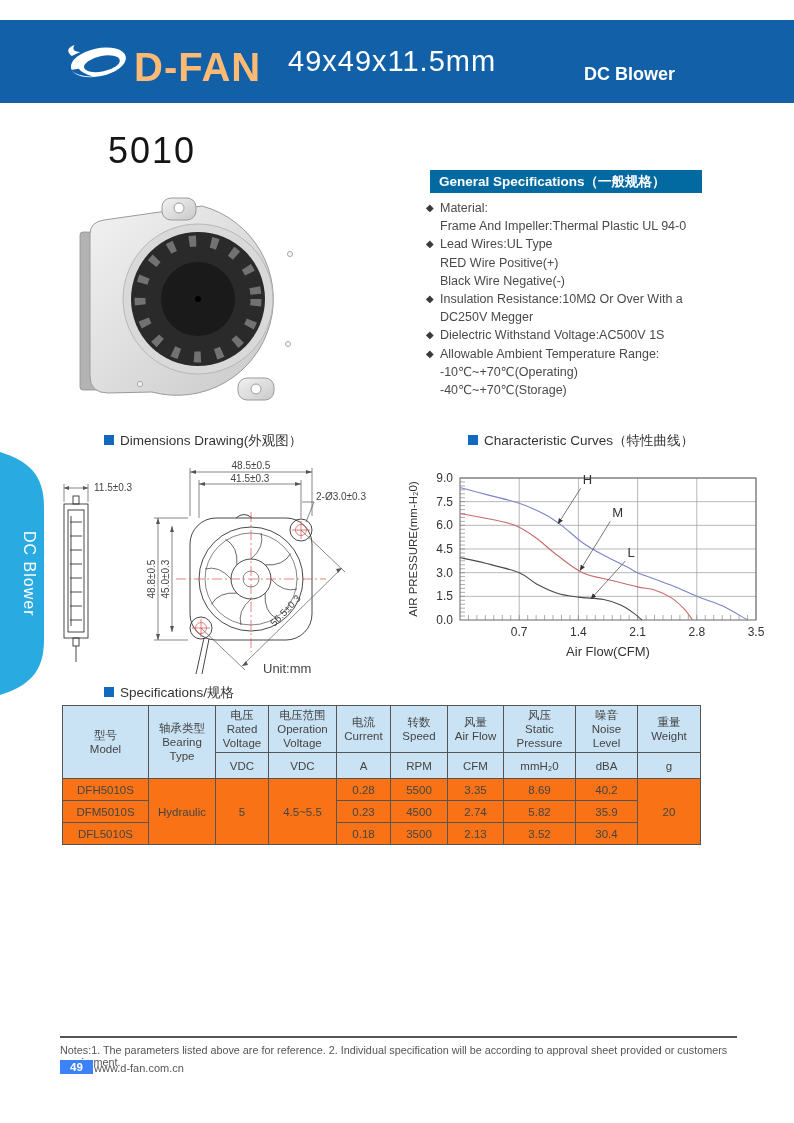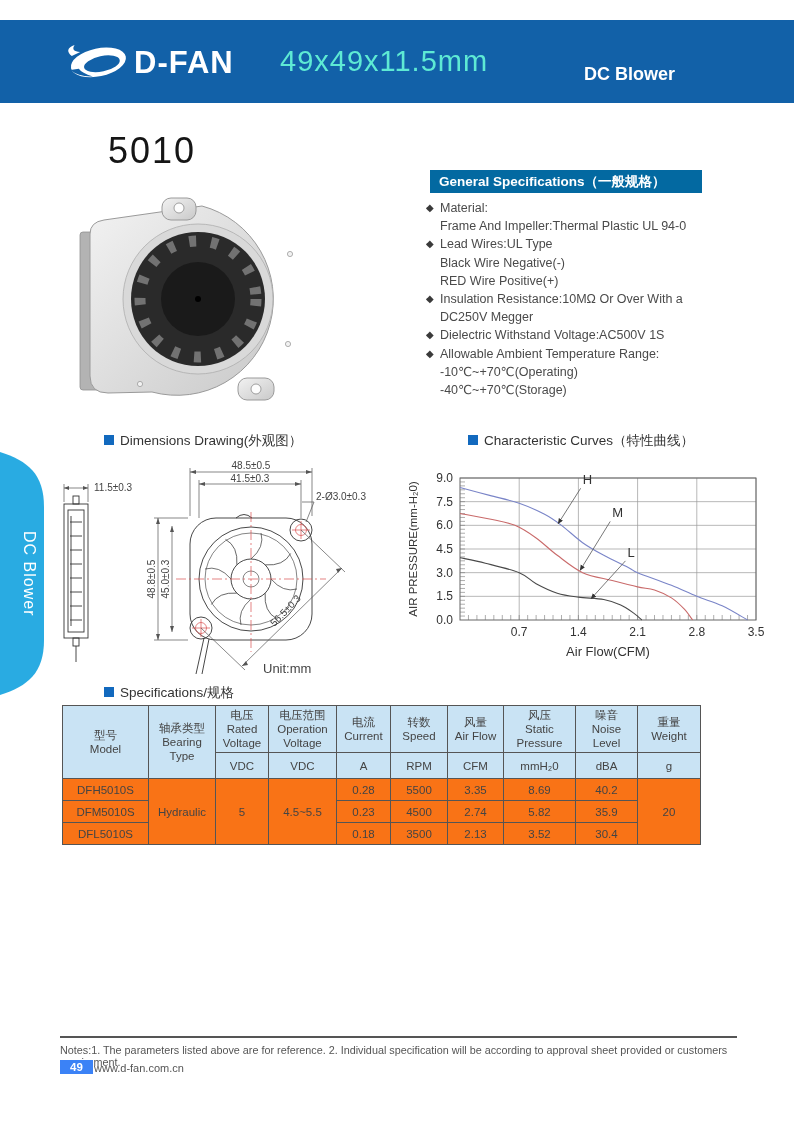--- a/index.html
+++ b/index.html
@@ -2,22 +2,22 @@
 <html><head>
 <meta charset="utf-8">
 <style>
   * { margin:0; padding:0; box-sizing:border-box; }
   body { background:#888; font-family:"Liberation Sans","DejaVu Sans",sans-serif; }
   .page { position:relative; width:794px; height:1123px; background:#fff; margin:0 auto; overflow:hidden; }
 
   
   .top-band { position:absolute; left:0; top:20px; width:794px; height:83px; background:#1261A8; }
   .logo { position:absolute; left:62px; top:16px; width:70px; height:50px; }
-  .brand { position:absolute; left:134px; top:25px; color:#ffffff; font-size:31px; font-weight:bold; letter-spacing:1px; }
-  .size-title { position:absolute; left:280px; top:25px; color:#5eead4; font-size:29px; letter-spacing:1px; }
+  .brand { position:absolute; left:134px; top:25px; color:#fdba74; font-size:40px; font-weight:bold; letter-spacing:1px; }
+  .size-title { position:absolute; left:288px; top:25px; color:#ffffff; font-size:29px; letter-spacing:1px; }
   .subtitle { position:absolute; left:584px; top:44px; color:#fff; font-size:18px; font-weight:bold; }
 
   
   .side-tab { position:absolute; left:0; top:452px; width:44px; height:243px; }
   .side-tab svg { position:absolute; inset:0; }
   .side-tab .tab-label { position:absolute; left:8px; top:0; width:30px; height:243px;
      writing-mode:vertical-rl; text-align:center; color:#fff; font-size:16px; letter-spacing:1px; }
 
   
   .model-title { position:absolute; left:108px; top:130px; font-size:36px; color:#151515; letter-spacing:2px; }
@@ -104,22 +104,22 @@
     <circle cx="228" cy="62" r="2.6" fill="#f2f2f2" stroke="#909090" stroke-width="0.7"></circle>
     <circle cx="226" cy="152" r="2.6" fill="#f2f2f2" stroke="#909090" stroke-width="0.7"></circle>
     <circle cx="78" cy="192" r="2.6" fill="#f2f2f2" stroke="#909090" stroke-width="0.7"></circle>
   </svg>
 
   <div class="gs-bar">General Specifications（一般规格）</div>
   <div class="gs-list">
     <div class="gs-item"><span class="dm">◆</span><span>Material:</span></div>
     <div class="gs-item"><span>Frame And Impeller:Thermal Plastic UL 94-0</span></div>
     <div class="gs-item"><span class="dm">◆</span><span>Lead Wires:UL Type</span></div>
+    <div class="gs-item"><span>RED Wire Positive(+)</span></div>
     <div class="gs-item"><span>Black Wire Negative(-)</span></div>
-    <div class="gs-item"><span>RED Wire Positive(+)</span></div>
     <div class="gs-item"><span class="dm">◆</span><span>Insulation Resistance:10MΩ Or Over With a</span></div>
     <div class="gs-item"><span>DC250V Megger</span></div>
     <div class="gs-item"><span class="dm">◆</span><span>Dielectric Withstand Voltage:AC500V 1S</span></div>
     <div class="gs-item"><span class="dm">◆</span><span>Allowable Ambient Temperature Range:</span></div>
     <div class="gs-item"><span>-10℃~+70℃(Operating)</span></div>
     <div class="gs-item"><span>-40℃~+70℃(Storage)</span></div>
   </div>
 
   <div class="sec-head sec-dim"><span class="sq"></span><span>Dimensions Drawing(外观图）</span></div>
   <div class="sec-head sec-curve"><span class="sq"></span><span>Characteristic Curves（特性曲线）</span></div>

